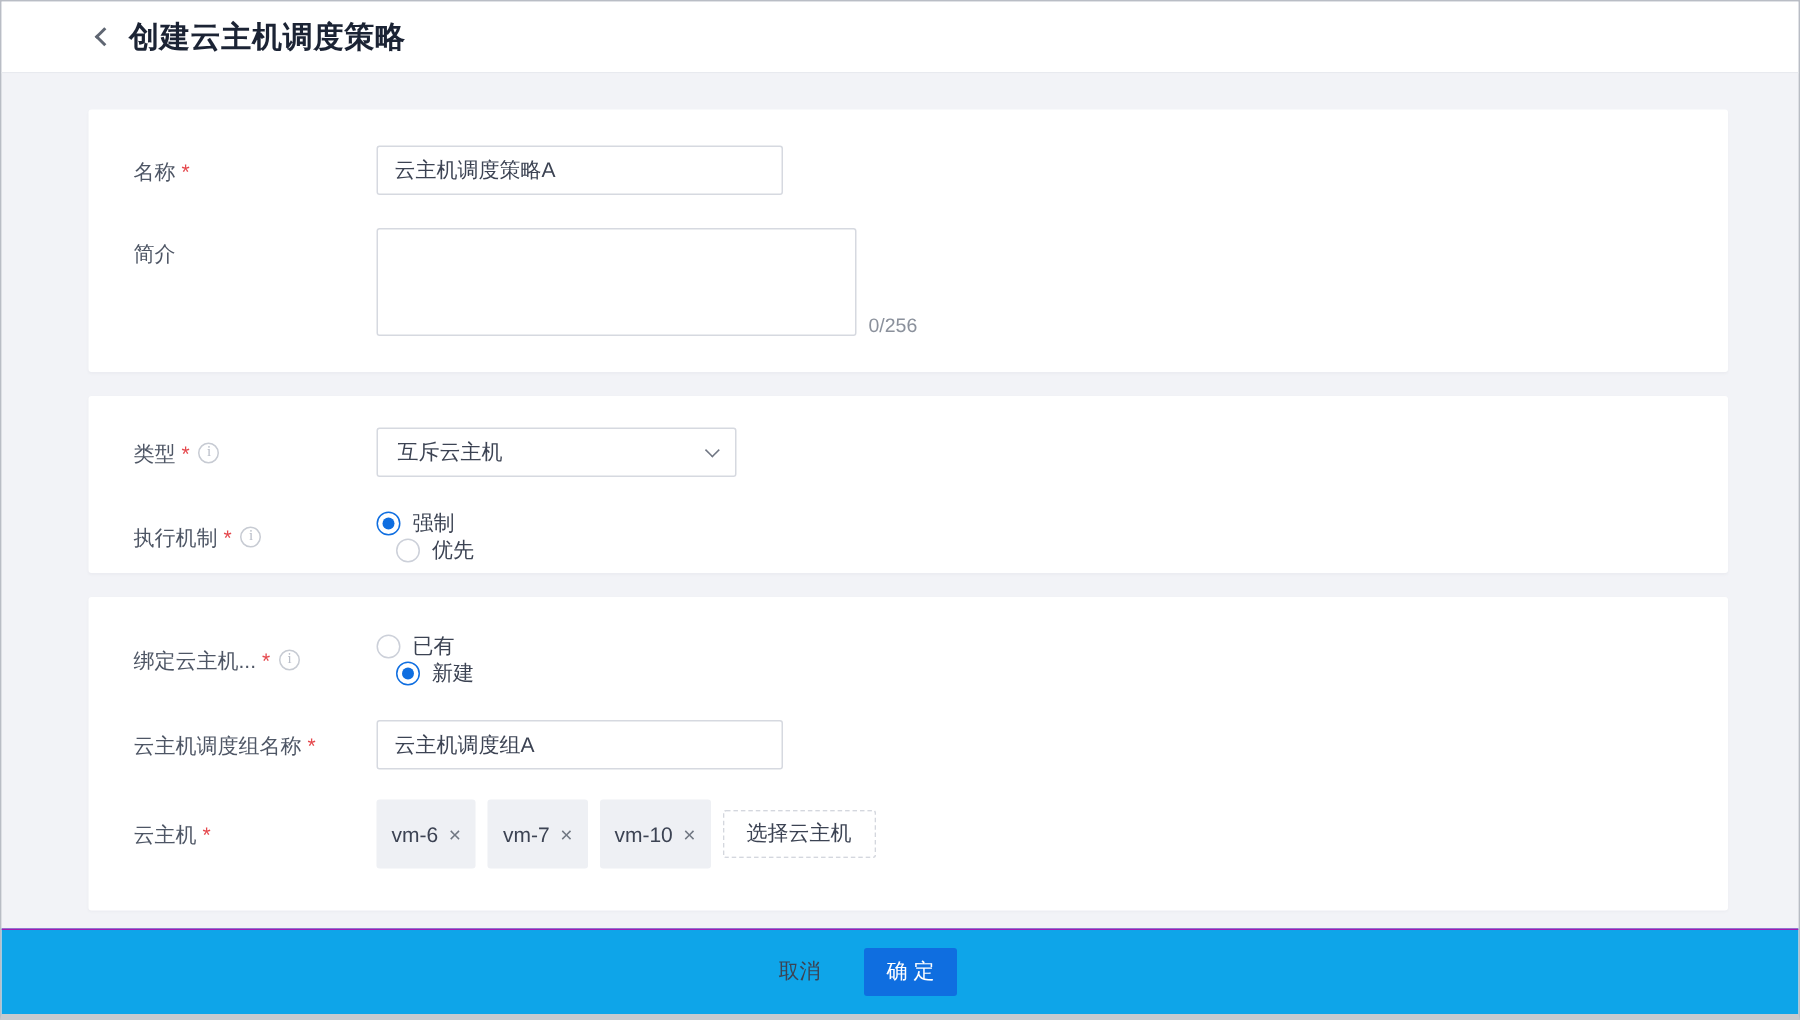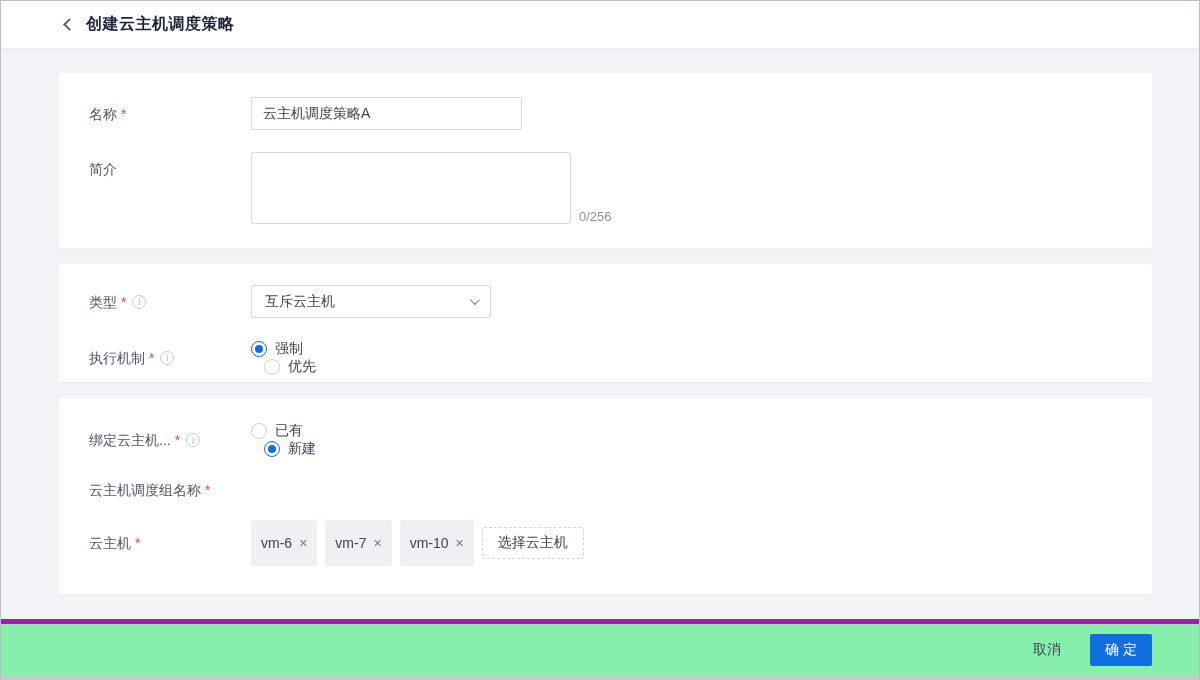--- a/index.html
+++ b/index.html
@@ -30,21 +30,21 @@
     display:flex;align-items:center;padding-left:59px;
   }
   .back-btn{
     width:18px;height:18px;display:flex;align-items:center;justify-content:center;
     cursor:pointer;margin-right:8px;
   }
   .chev-left{
     width:9px;height:9px;border-left:2px solid #5f6672;border-bottom:2px solid #5f6672;
     transform:rotate(45deg);display:inline-block;
   }
-  .page-title{font-size:16px;font-weight:700;color:#1b2334;letter-spacing:.5px;}
+  .page-title{font-size:20px;font-weight:700;color:#1b2334;letter-spacing:.5px;}
   
   .content{flex:1 1 auto;background:var(--page-bg);padding:24px 47px 0 58px;overflow:hidden;}
   .card{
     background:var(--card-bg);border-radius:2px;margin-bottom:16px;
     padding:24px 30px;box-shadow:0 1px 2px rgba(20,30,60,.03);
   }
   .card.sec2{padding-top:21px;padding-bottom:6px;}
   .card.sec3{padding-bottom:28px;}
   .form-row{display:flex;margin-bottom:22px;}
   .form-row:last-child{margin-bottom:0;}
@@ -105,22 +105,22 @@
     padding:0 10px;margin-right:8px;color:var(--value);font-size:14px;
   }
   .tag-close{margin-left:7px;color:#717883;font-size:14px;cursor:pointer;line-height:1;}
   .dashed-btn{
     height:32px;background:#fff;border:1px dashed #d4d7de;border-radius:2px;
     display:flex;align-items:center;padding:0 15px;color:var(--value);
     font-size:14px;cursor:pointer;
   }
   
   .footbar{
-    flex:0 0 57px;background:#86efac;border-top:5px solid #a21caf;
-    display:flex;align-items:center;justify-content:flex-end;padding-right:47px;
+    flex:0 0 57px;background:#0ea5e9;border-top:1px solid #a21caf;
+    display:flex;align-items:center;justify-content:center;padding-right:47px;
   }
   .btn-text{
     background:none;border:none;color:var(--value);font-size:14px;cursor:pointer;
     margin-right:25px;font-family:inherit;padding:6px 4px;
   }
   .btn-primary{
     min-width:62px;height:32px;background:var(--accent);color:#fff;border:none;
     border-radius:2px;font-size:14px;cursor:pointer;font-family:inherit;padding:0 12px;
   }
 </style>
@@ -205,20 +205,21 @@
             <span class="radio-label">新建</span>
           </span>
         </div>
       </div>
 
       <div class="form-row center" style="margin-top:18px;margin-bottom:20px;">
         <div class="form-label">
           <span>云主机调度组名称</span>
           <span class="req-mark">*</span>
         </div>
+        <input class="text-input" type="text" value="云主机调度组A" style="">
       </div>
 
       <div class="form-row center">
         <div class="form-label">
           <span>云主机</span>
           <span class="req-mark">*</span>
         </div>
         <div class="tags-row">
           <span class="tag">
             <span>vm-6</span>

